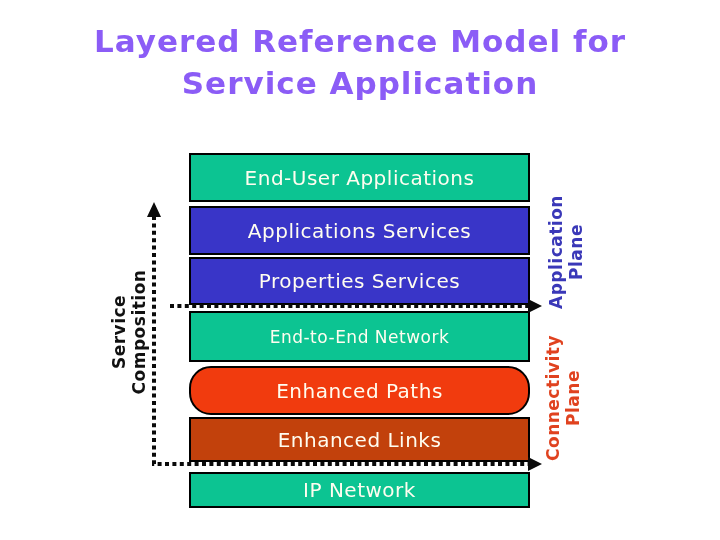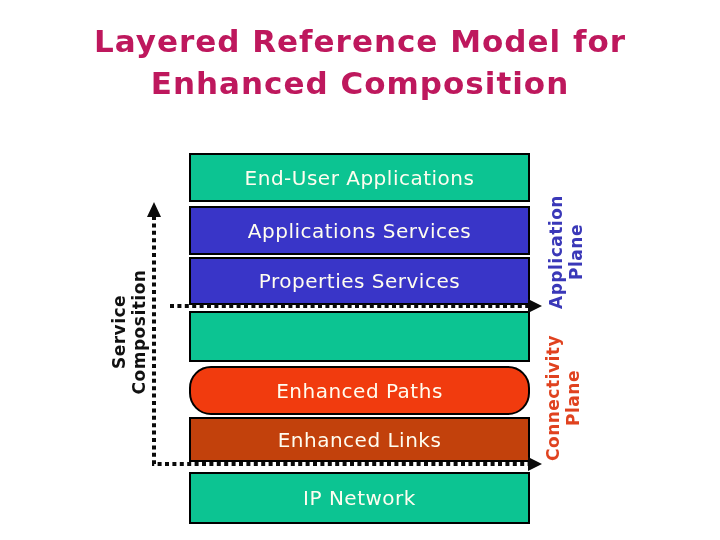--- a/index.html
+++ b/index.html
@@ -44,21 +44,21 @@
   }
   .teal   { background: #0cc492; }
   .blue   { background: #3935c8; }
   .orange { background: #f13b0e; }
   .l1 { top: 153px; height: 49px; text-align: center; }
   .l2 { top: 206px; height: 49px; }
   .l3 { top: 257px; height: 48px; }
   .l4 { top: 311px; height: 51px; font-size: 17px; line-height: 22px; }
   .l5 { top: 366px; height: 49px; border-radius: 22px; }
   .l6 { top: 417px; height: 45px; }
-  .l7 { top: 472px; height: 52px; }
+  .l7 { top: 472px; height: 36px; }
 
   
   .arrows {
     position: absolute;
     top: 0; left: 0;
     width: 720px; height: 540px;
     pointer-events: none;
   }
 
   
@@ -91,35 +91,36 @@
     left: 500px; top: 376px;
     width: 126px; height: 44px;
     color: #e0421f;
   }
 </style>
 </head>
 <body>
 
 <div class="slide">
 
-  <div class="title" style="color: #be185d;">
+  <div class="title" style="color: #8b5cf6;">
     <div>Layered Reference Model for</div>
-    <div>Enhanced Composition</div>
+    <div>Service Application</div>
   </div>
 
   <div class="layer teal l1" style="background: rgb(12, 196, 146);">
     <span>End-User Applications</span>
   </div>
   <div class="layer blue l2" style="background: rgb(57, 53, 200);">
     <span>Applications Services</span>
   </div>
   <div class="layer blue l3" style="background: rgb(57, 53, 200);">
     <span>Properties Services</span>
   </div>
   <div class="layer teal l4" style="background: rgb(12, 196, 146);">
+    <span>End-to-End Network</span>
   </div>
   <div class="layer orange l5" style="background: rgb(241, 59, 14);">
     <span>Enhanced Paths</span>
   </div>
   <div class="layer orange l6" style="background: #c2410c;">
     <span>Enhanced Links</span>
   </div>
   <div class="layer teal l7" style="background: rgb(12, 196, 146);">
     <span>IP Network</span>
   </div>

